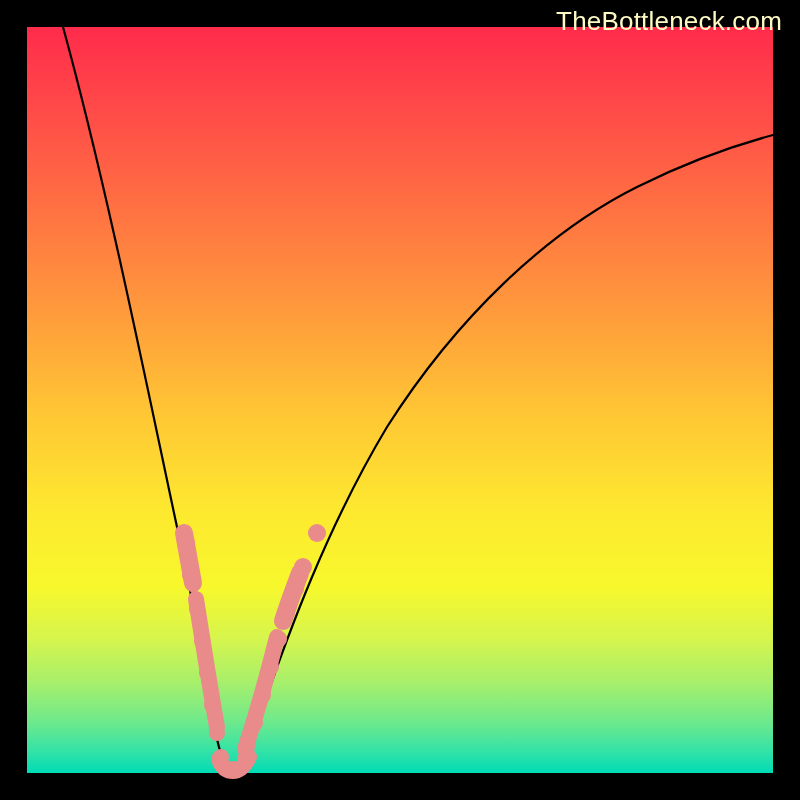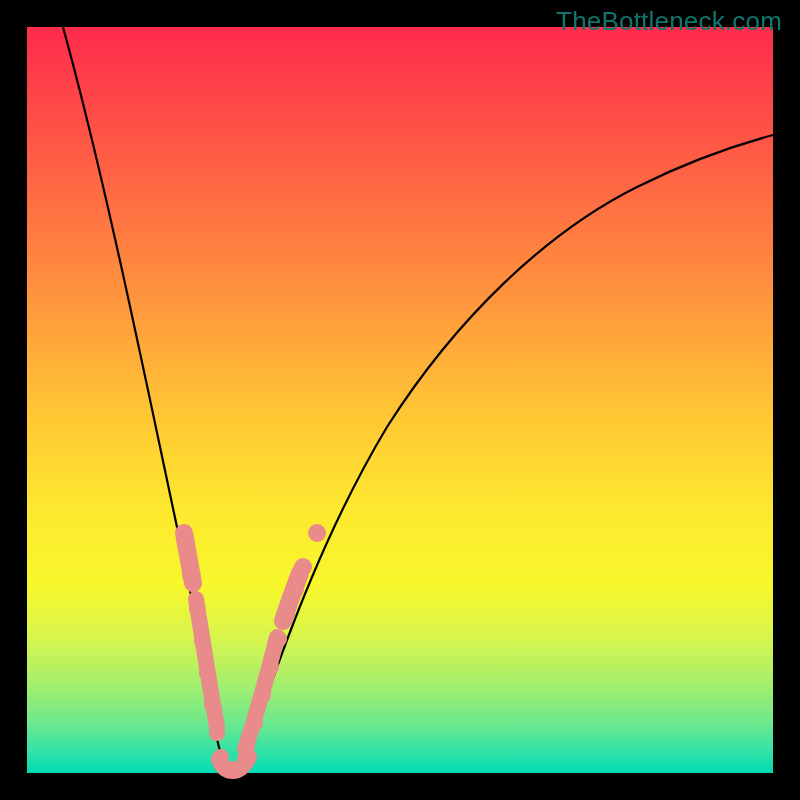--- a/index.html
+++ b/index.html
@@ -8,21 +8,21 @@
     height: 800px;
     background: #000;
     position: relative;
     font-family: Arial, Helvetica, sans-serif;
     overflow: hidden;
   }
   .watermark {
     position: absolute;
     top: 6px;
     right: 18px;
-    color: #0f766e;
+    color: #fef9c3;
     font-size: 26px;
     font-weight: 400;
     letter-spacing: 0.2px;
     z-index: 10;
   }
   .plot {
     position: absolute;
     left: 27px;
     top: 27px;
     width: 746px;

